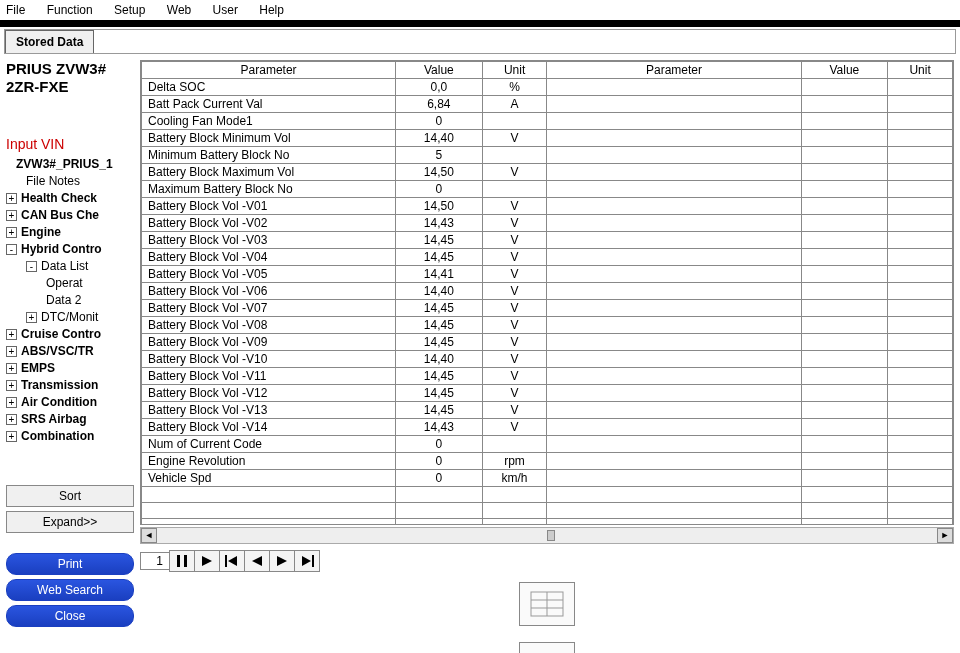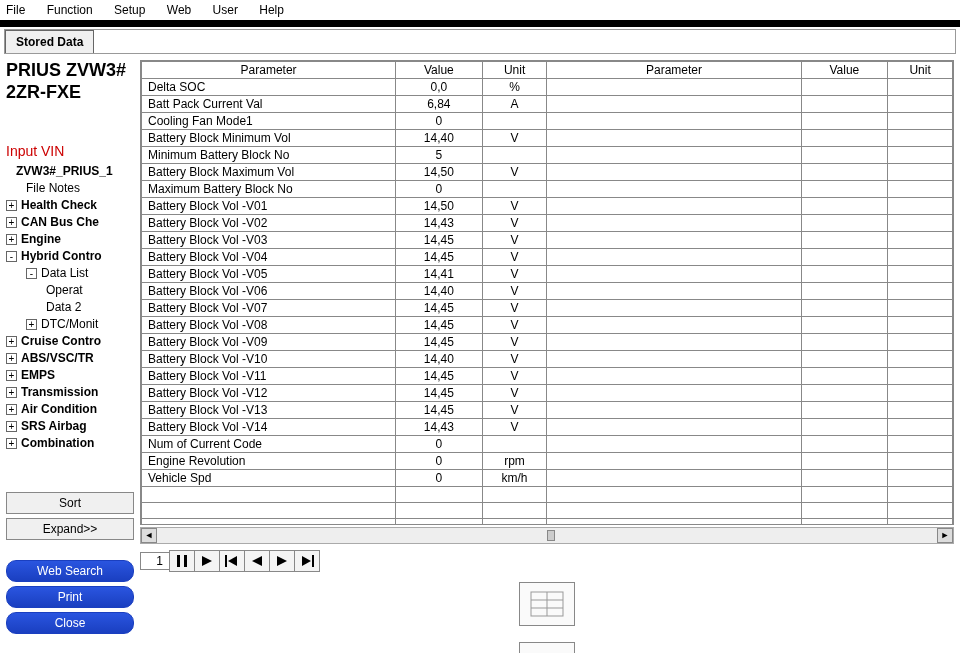--- a/index.html
+++ b/index.html
@@ -41,21 +41,21 @@
   display: flex;
   padding: 6px;
   gap: 6px;
 }
 .sidebar {
   width: 128px;
   flex-shrink: 0;
 }
 .vehicle-title {
   font-weight: bold;
-  font-size: 18px;
+  font-size: 15px;
   line-height: 1.2;
   margin-bottom: 40px;
 }
 .input-vin {
   color: #c00;
   font-size: 14px;
   margin-bottom: 4px;
 }
 .tree {
   font-size: 12px;
@@ -241,22 +241,22 @@
         </div>
       <div class="row">
           <span class="sq">+</span>
           <span>Combination</span>
         </div>
     </div>
 
     <button class="side-btn">Sort</button>
     <button class="side-btn">Expand&gt;&gt;</button>
     <div style="height:16px"></div>
+    <button class="side-btn blue">Print</button>
     <button class="side-btn blue">Web Search</button>
-    <button class="side-btn blue">Print</button>
     <button class="side-btn blue">Close</button>
   </div>
 
   <div class="content">
     <div class="table-wrap">
       <table class="data" id="data-table">
         <thead>
           <tr>
             <th class="param">Parameter</th>
             <th class="val">Value</th>

